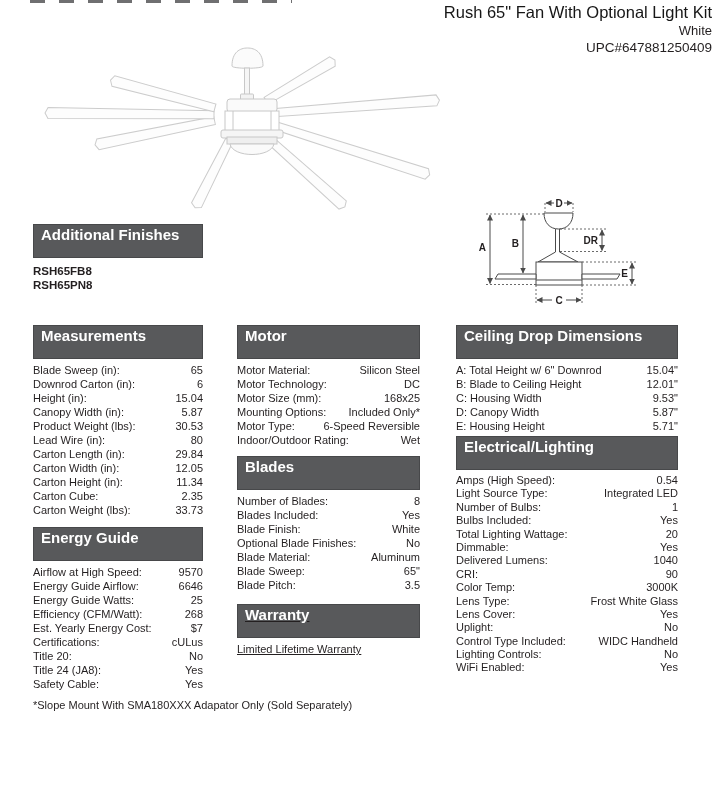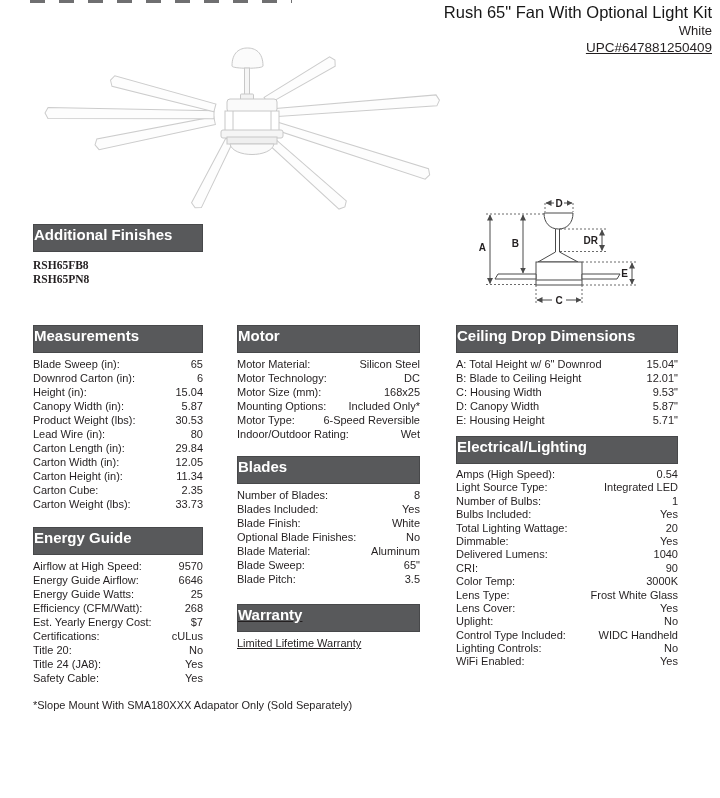--- a/index.html
+++ b/index.html
@@ -9,35 +9,35 @@
     overflow:hidden;
   }
   .logo-crop{
     position:absolute;left:30px;top:0;width:262px;height:3px;
     background:repeating-linear-gradient(90deg,#4b4b4d 0 15px,transparent 15px 29px);
     opacity:.8;
   }
   .title-block{position:absolute;top:3px;right:8px;text-align:right;}
   .title-block .title{font-size:16.5px;line-height:19px;color:#161616;}
   .title-block .finish{font-size:13px;line-height:16px;margin-top:1px;}
-  .title-block .upc{font-size:13.5px;line-height:16px;margin-top:1px;text-decoration:underline;}
+  .title-block .upc{font-size:13.5px;line-height:16px;margin-top:1px;}
   .fan-art{position:absolute;left:0;top:40px;width:450px;height:180px;}
   .panel{position:absolute;box-sizing:border-box;}
   .bar{
-    height:28px;background:#58595b;border:1px solid #47484a;box-sizing:border-box;
-    color:#ffffff;font-weight:bold;font-size:15px;line-height:20px;padding-left:0;
+    height:34px;background:#58595b;border:1px solid #47484a;box-sizing:border-box;
+    color:#ffffff;font-weight:bold;font-size:15px;line-height:20px;padding-left:7px;
     white-space:nowrap;overflow:hidden;
   }
   .rows{margin-top:4px;}
   .row{display:flex;justify-content:space-between;height:14px;line-height:14px;font-size:11px;}
   .row .lbl{white-space:nowrap;}
   .row .val{white-space:nowrap;text-align:right;}
   .tight .row{height:13.4px;line-height:13.4px;}
   .sku-list{margin:6px 0 0 0;padding:0;list-style:none;}
-  .sku-list li{font-weight:bold;font-size:11.5px;line-height:14px;font-family:Liberation Serif, serif;}
+  .sku-list li{font-weight:bold;font-size:11.5px;line-height:14px;}
   .warranty-body{margin-top:4px;font-size:11px;line-height:14px;}
   .footnote{position:absolute;left:33px;top:698px;font-size:11px;line-height:14px;}
   .dim-diagram{position:absolute;left:450px;top:193px;}
   svg text.dim{font-family:"Liberation Sans","DejaVu Sans",sans-serif;font-size:10px;font-weight:bold;fill:#231f20;}
 </style>
 </head>
 <body>
 
 <div class="logo-crop"></div>
 

